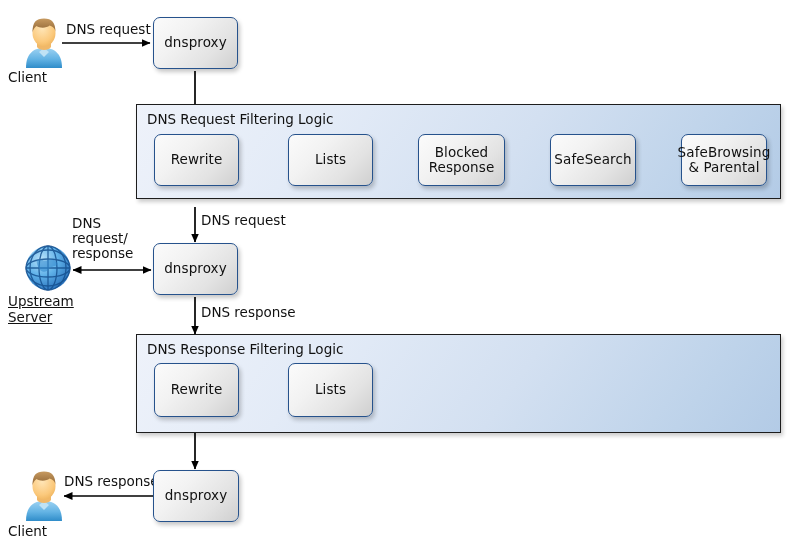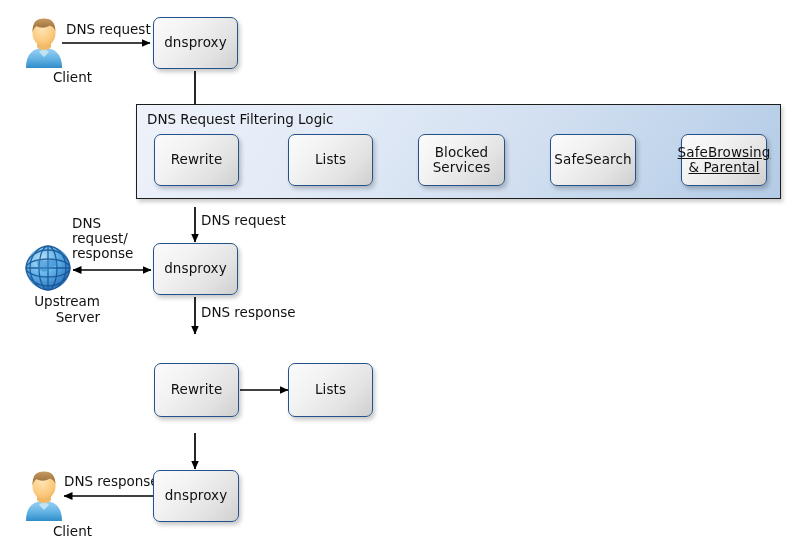--- a/index.html
+++ b/index.html
@@ -70,23 +70,22 @@
     white-space: pre;
   }
   .edge-label.center { text-align: left; }
 
   
   .caption {
     position: absolute;
     font-size: 13.5px;
     line-height: 1.15;
     color: #111111;
-    text-align: right;
+    text-align: left;
     white-space: pre;
-    margin-left: 12px;
   }
 
   
   .icon-wrap { position: absolute; }
   .icon-wrap svg { display: block; }
 </style>
 </head>
 <body>
 
 <div id="diagram">
@@ -161,26 +160,26 @@
   </div>
 
   <div class="node" style="left:154px; top:134px; width:85px; height:52px;">
     <span>Rewrite</span>
   </div>
   <div class="node" style="left:288px; top:134px; width:85px; height:52px;">
     <span>Lists</span>
   </div>
   <div class="node" style="left:418px; top:134px; width:87px; height:52px;">
     <span>Blocked
-Services</span>
+Response</span>
   </div>
   <div class="node" style="left:550px; top:134px; width:86px; height:52px;">
     <span>SafeSearch</span>
   </div>
-  <div class="node" style="left:681px; top:134px; width:86px; height:52px;text-decoration:underline;">
+  <div class="node" style="left:681px; top:134px; width:86px; height:52px;">
     <span>SafeBrowsing
 &amp; Parental</span>
   </div>
 
   <div class="edge-label" style="left:201px; top:213px;">DNS request</div>
 
   <div class="icon-wrap" style="left:23px; top:243px; width:50px; height:50px;">
     <svg width="50" height="50" viewBox="0 0 50 50">
       <defs>
         <radialGradient id="globeg" cx="0.35" cy="0.3" r="0.85">
@@ -194,33 +193,36 @@
         <ellipse cx="25" cy="25" rx="22" ry="9"></ellipse>
         <ellipse cx="25" cy="25" rx="22" ry="18"></ellipse>
         <ellipse cx="25" cy="25" rx="9" ry="22"></ellipse>
         <ellipse cx="25" cy="25" rx="18" ry="22"></ellipse>
         <line x1="3" y1="25" x2="47" y2="25"></line>
         <line x1="25" y1="3" x2="25" y2="47"></line>
       </g>
       <path d="M14,17 C18,15 21,19 25,17 C29,15 33,18 35,21 C32,24 28,23 26,26 C24,29 20,30 17,27 C15,24 13,20 14,17 Z" fill="#2f86cc" opacity="0.55"></path>
     </svg>
   </div>
-  <div class="caption" style="left:8px; top:294px; width:80px;">Upstream
+  <div class="caption" style="left:8px; top:294px; width:80px;text-decoration:underline;">Upstream
 Server</div>
 
   <div class="edge-label center" style="left:72px; top:216px; width:80px;">DNS
 request/
 response</div>
 
   <div class="node" style="left:153px; top:243px; width:85px; height:52px;">
     <span>dnsproxy</span>
   </div>
 
   <div class="edge-label" style="left:201px; top:305px;">DNS response</div>
 
+  <div class="group" style="left:136px; top:334px; width:645px; height:99px;">
+    <div class="group-title">DNS Response Filtering Logic</div>
+  </div>
 
   <div class="node" style="left:154px; top:363px; width:85px; height:54px;">
     <span>Rewrite</span>
   </div>
   <div class="node" style="left:288px; top:363px; width:85px; height:54px;">
     <span>Lists</span>
   </div>
 
   <div class="icon-wrap" style="left:22px; top:469px; width:44px; height:52px;">
     <svg width="44" height="52" viewBox="0 0 44 52">

